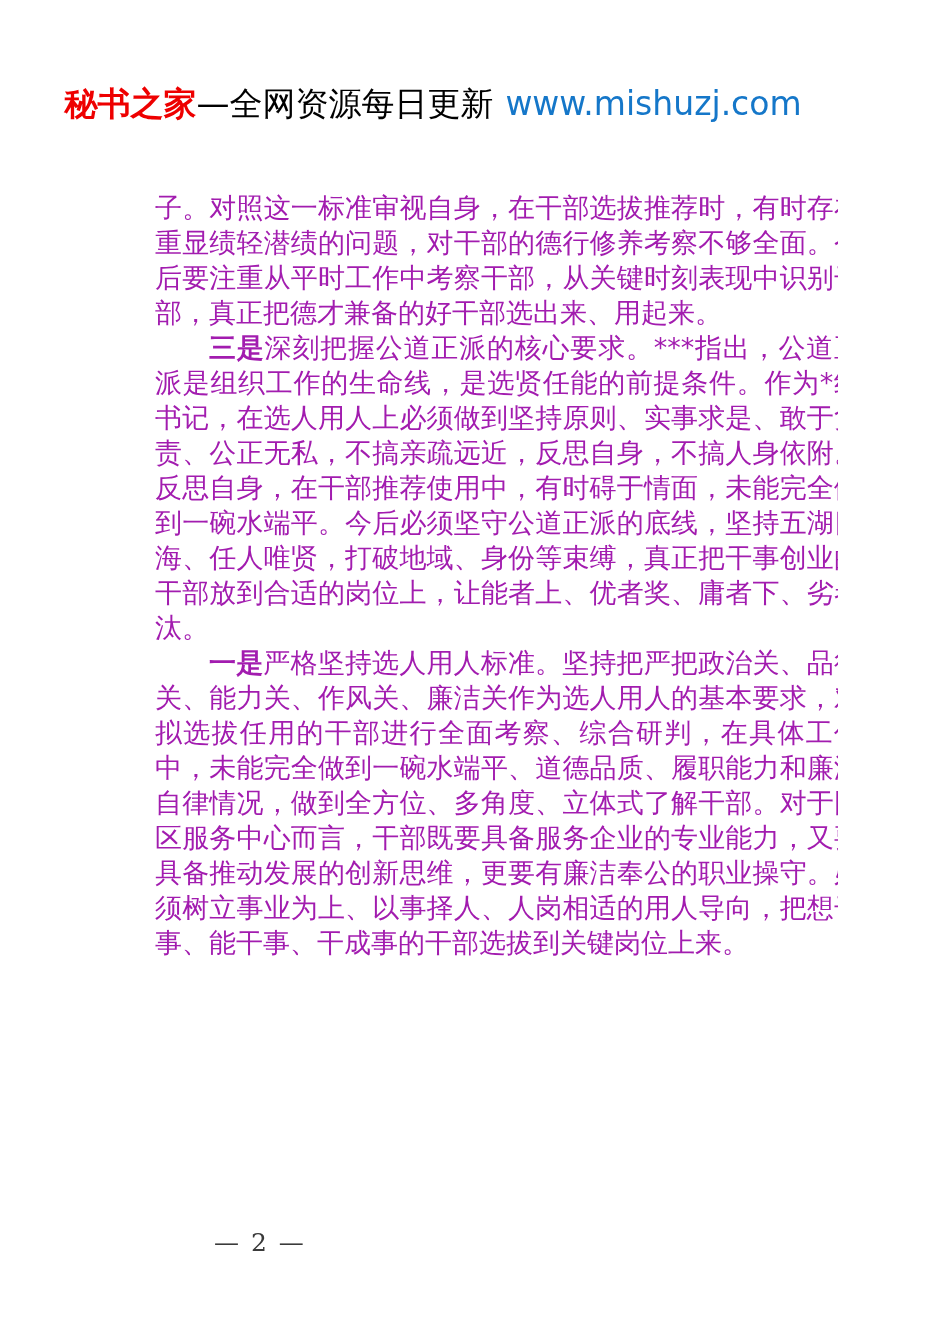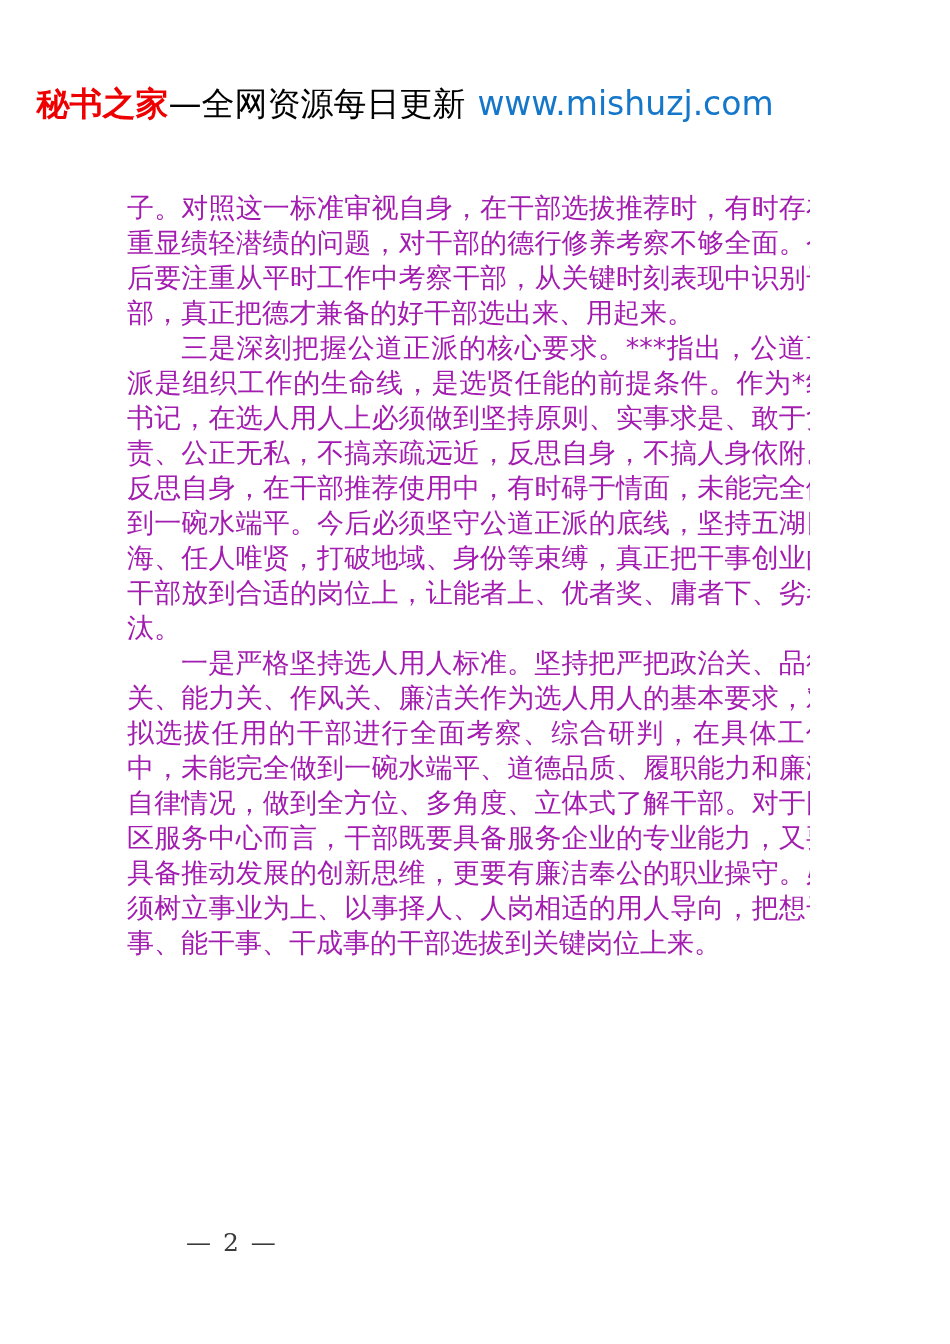--- a/index.html
+++ b/index.html
@@ -8,20 +8,21 @@
     background: #ffffff;
   }
   .page {
     position: relative;
     width: 810px;
     height: 1344px;
     background: #ffffff;
     overflow: hidden;
     font-family: "DejaVu Sans", sans-serif;
     color: #000000;
+    margin-left: 28px;
   }
   .site-header {
     position: absolute;
     top: 84px;
     left: 0;
     width: 100%;
     text-align: center;
     font-size: 33px;
     line-height: 40px;
     white-space: nowrap;
@@ -50,21 +51,21 @@
   }
   .doc-content p {
     margin: 0;
     padding: 0;
     text-indent: 2em;
   }
   .doc-content p.continuation {
     text-indent: 0;
   }
   .doc-content .lead {
-    font-weight: normal;
+    font-weight: bold;
   }
   .page-footer {
     position: absolute;
     left: 186px;
     top: 1228px;
     font-family: "DejaVu Serif", serif;
     font-size: 25px;
     line-height: 30px;
     color: #3a3a3a;
     letter-spacing: 2px;

